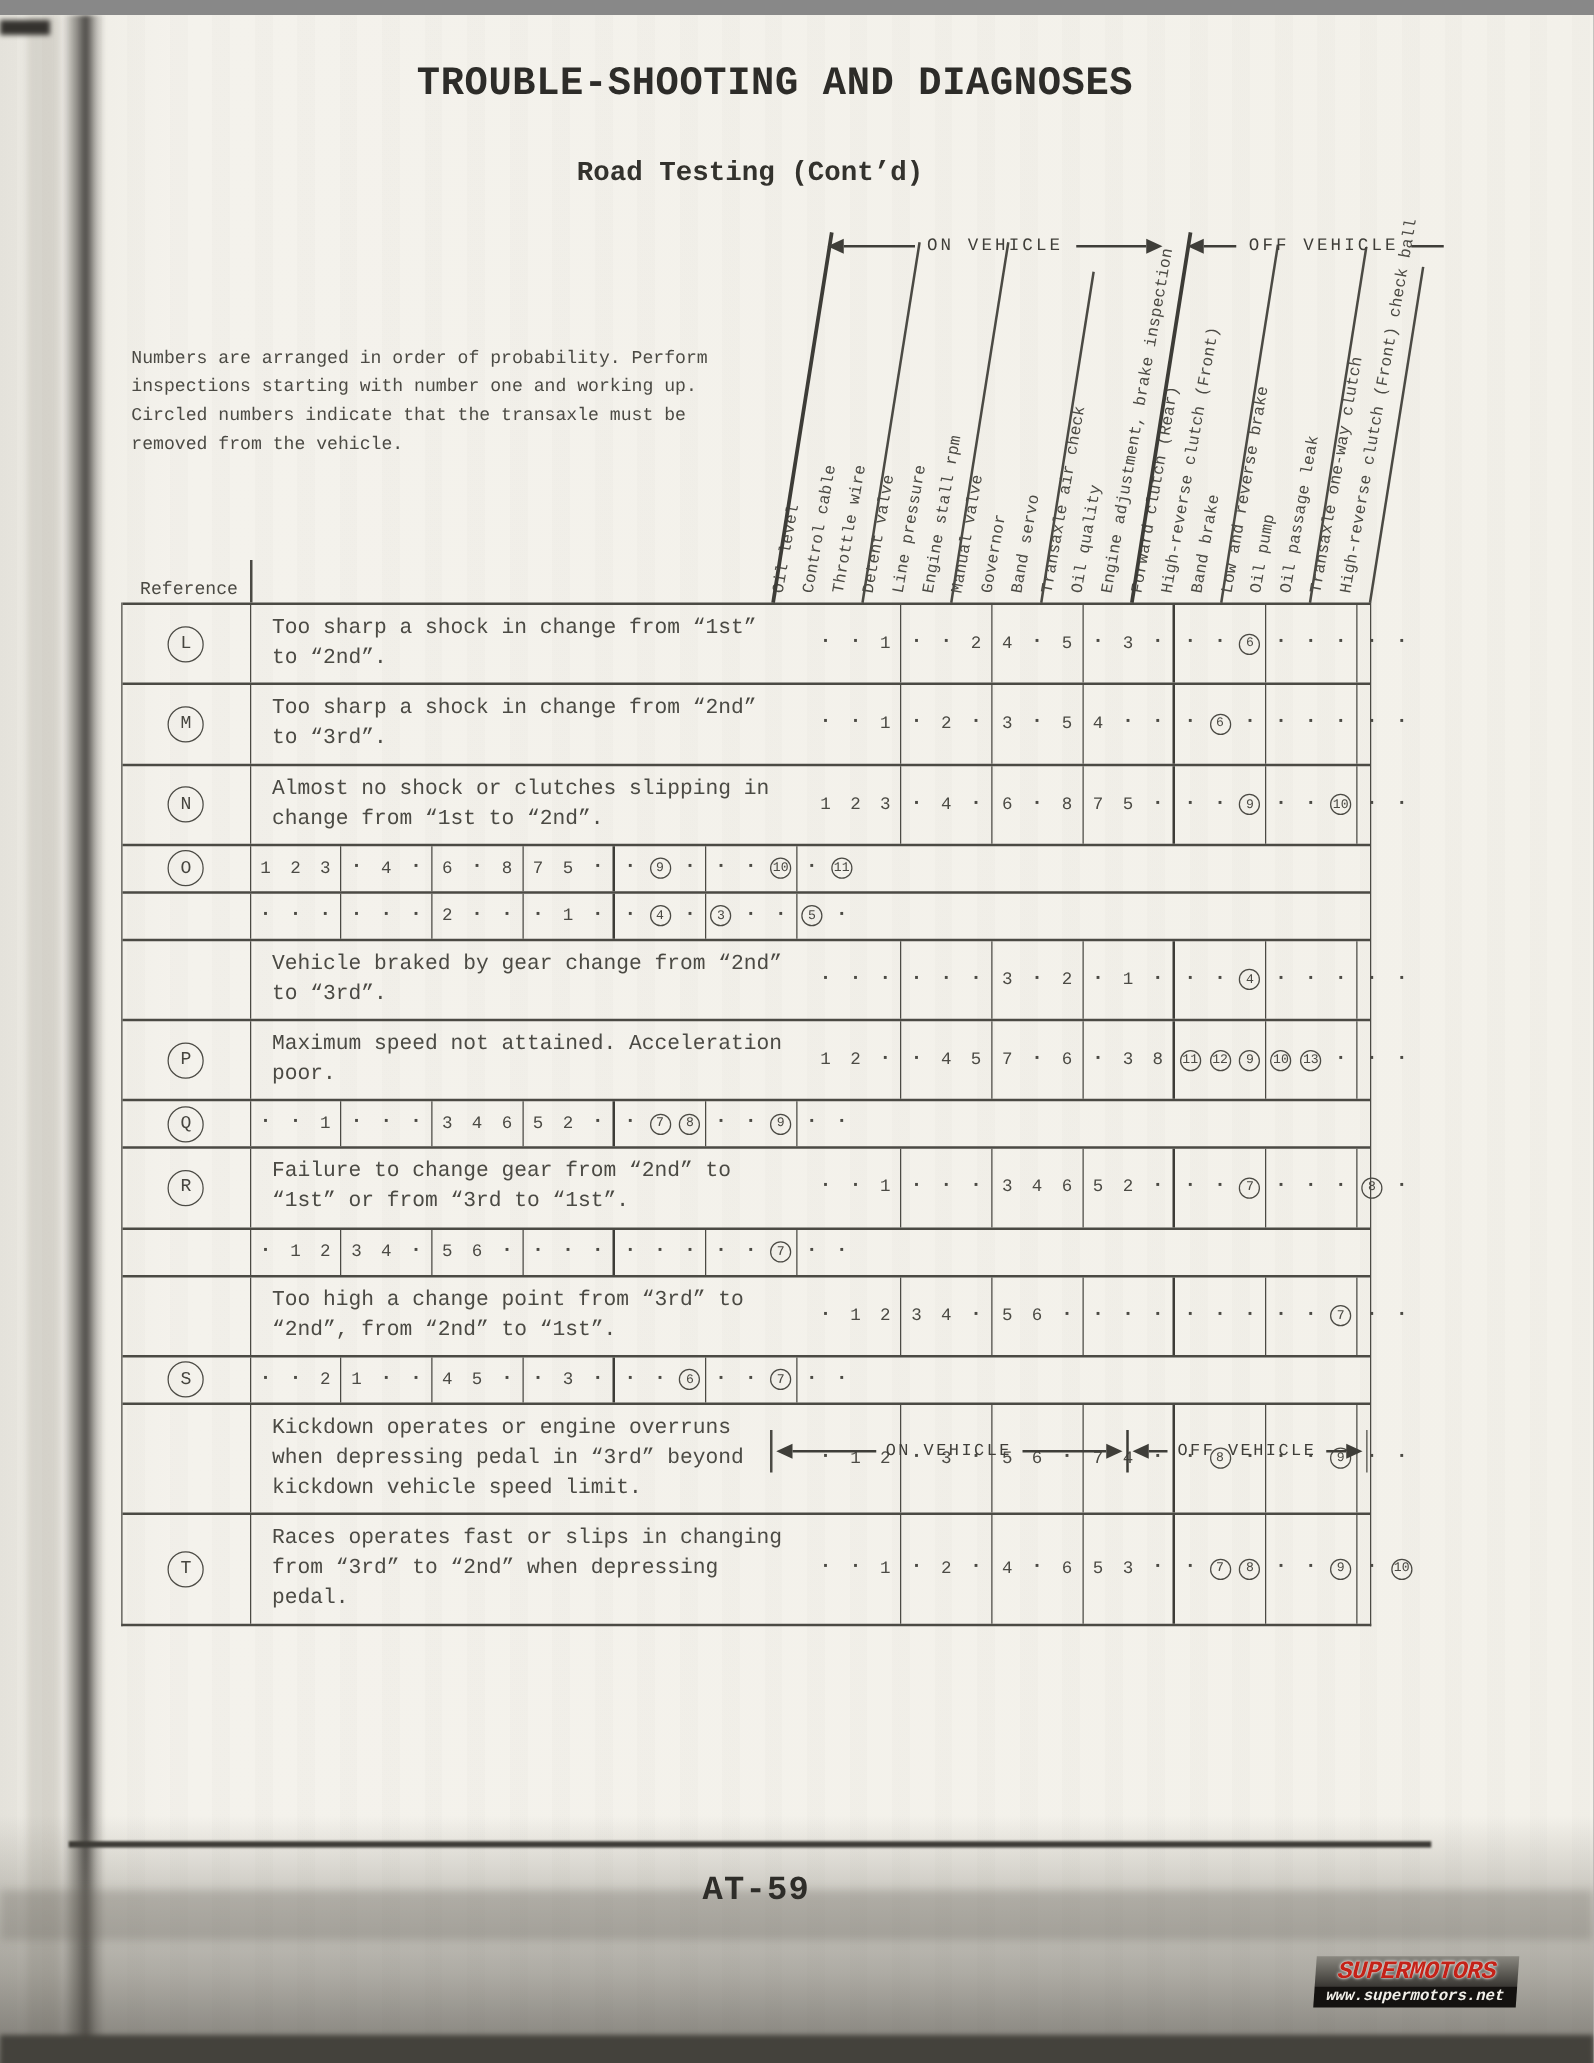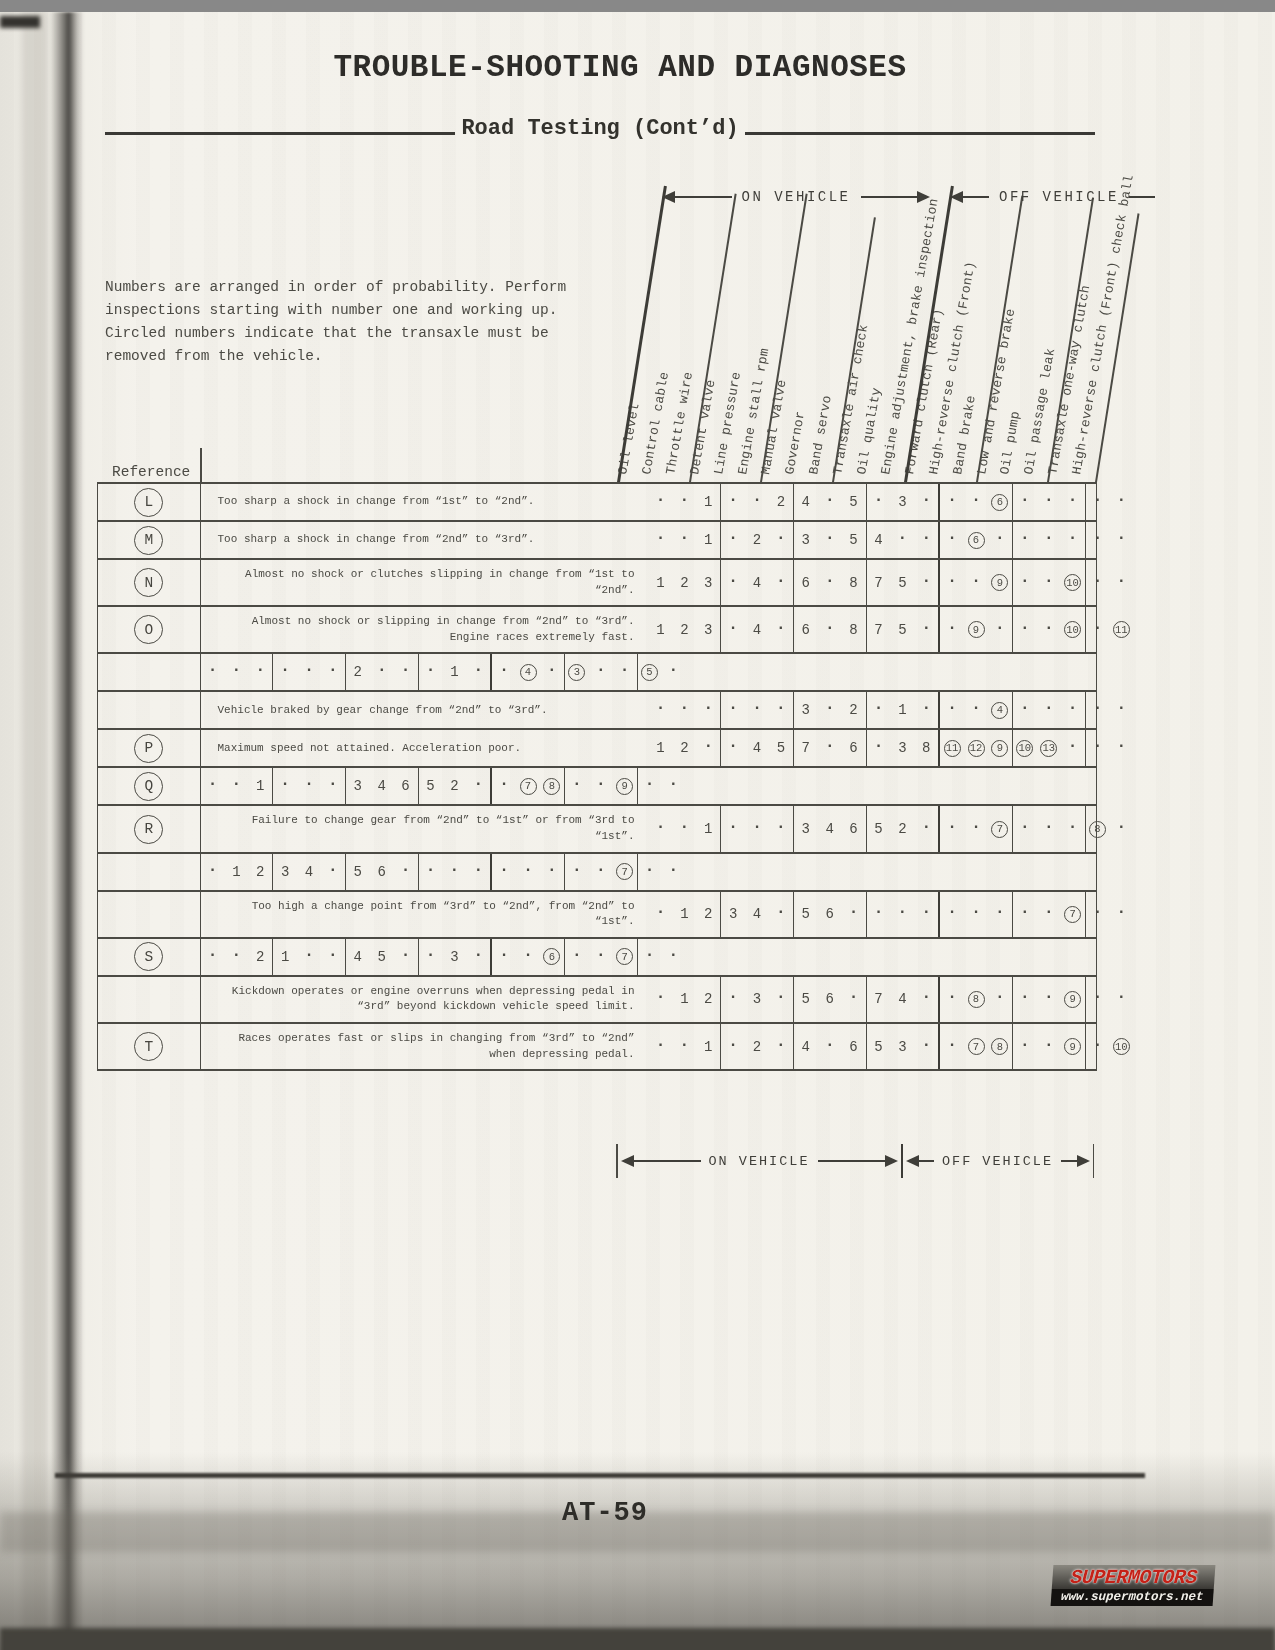--- a/index.html
+++ b/index.html
@@ -15,21 +15,21 @@
   .scan-left-soft{position:absolute;left:22px;top:0;width:26px;height:1650px;background:rgba(120,116,108,.18);filter:blur(3px);}
   .scan-corner{position:absolute;left:0;top:4px;width:40px;height:12px;background:#34322e;filter:blur(2px);}
   .scan-bottom-fade{position:absolute;left:0;top:1440px;width:1275px;height:210px;
     background:linear-gradient(180deg,rgba(130,127,118,0) 0%,rgba(130,127,118,.35) 30%,rgba(105,102,94,.5) 60%,rgba(75,72,66,.75) 100%);}
   .scan-bottom-line{position:absolute;left:55px;top:1461px;width:1090px;height:5px;background:#3d3b36;filter:blur(1px);}
   .scan-bottom-dark{position:absolute;left:0;top:1616px;width:1275px;height:34px;background:#44423c;filter:blur(2px);}
   .scan-mid-streak{position:absolute;left:0;top:1500px;width:1275px;height:40px;background:rgba(90,87,80,.25);filter:blur(4px);}
 
   .title{position:absolute;left:95px;top:38px;width:1050px;text-align:center;
     font-size:31px;font-weight:bold;letter-spacing:.5px;color:#2d2c29;transform:scaleY(1.04);}
-  .subtitle-row{position:absolute;left:105px;top:104px;width:990px;display:flex;align-items:center;}
+  .subtitle-row{position:absolute;left:105px;top:104px;width:990px;display:flex;align-items:center;flex-direction:column;}
   .subtitle-row .rule{flex:1;height:3px;background:#3a3935;margin-top:10px;}
   .subtitle-text{padding:0 6px;font-size:22px;font-weight:bold;color:#33322d;white-space:nowrap;}
 
   .intro{position:absolute;left:105px;top:264px;width:490px;font-size:14.5px;line-height:1.58;color:#4b4a44;}
 
   
   .hlabel{position:absolute;top:446px;height:18px;line-height:18px;white-space:nowrap;
     font-size:13px;letter-spacing:.2px;color:#4b4a44;transform-origin:0 100%;transform:rotate(-80deg);}
   .hline{position:absolute;width:2px;background:#4b4a44;transform-origin:bottom left;transform:rotate(9deg);}
   .hline.thick{width:3px;background:#3d3c37;}
@@ -43,21 +43,21 @@
 
   .ref-header{position:absolute;left:112px;top:452px;font-size:14.5px;color:#4b4a44;}
   .ref-divider-stub{position:absolute;left:200px;top:436px;width:2px;height:34px;background:#4b4a44;}
 
   .diag-table{position:absolute;left:97px;top:470px;width:998px;
     border-left:1.5px solid #4b4a44;border-right:1.5px solid #4b4a44;border-bottom:2px solid #4b4a44;}
   .trow{display:flex;align-items:stretch;border-top:2px solid #4b4a44;min-height:36px;}
   .cell-ref{flex:0 0 101.5px;display:flex;align-items:center;justify-content:center;border-right:1.5px solid #4b4a44;}
   .refc{width:27px;height:27px;border:1.6px solid #4b4a44;border-radius:50%;display:flex;align-items:center;justify-content:center;
     font-size:14.5px;color:#46453f;}
-  .cell-desc{flex:0 0 417px;padding:7px 14px 7px 17px;font-size:11px;line-height:1.42;display:flex;align-items:center;color:#4b4a44;text-align:right;}
+  .cell-desc{flex:0 0 417px;padding:7px 14px 7px 17px;font-size:17px;line-height:1.42;display:flex;align-items:center;color:#4b4a44;}
   .cell{flex:0 0 23.9px;display:flex;align-items:center;justify-content:center;font-size:14px;color:#4b4a44;}
   .cell.bl{border-left:1.5px solid #4b4a44;}
   .cell.blthick{border-left:2.5px solid #3d3c37;}
   .dot{font-weight:bold;font-size:16px;line-height:1;transform:translateY(-2px);}
   .circ{min-width:17px;height:17px;box-sizing:border-box;border:1.3px solid #4b4a44;border-radius:50%;
     display:inline-flex;align-items:center;justify-content:center;font-size:10.5px;padding:0 1px;background:transparent;}
 
   .arrowbar{position:absolute;left:97px;top:1132px;width:998px;display:flex;height:34px;}
   .ab-spacer{flex:0 0 518.5px;}
   .ab-on{flex:0 0 287px;border-left:2px solid #4b4a44;border-right:2.5px solid #3d3c37;display:flex;align-items:center;padding:0 3px;box-sizing:border-box;}
@@ -300,21 +300,20 @@
           <span class="dot">·</span>
         </div>
         <div class="cell">
           <span class="dot">·</span>
         </div>
       </div>
       <div class="trow">
         <div class="cell-ref">
           <div class="refc">O</div>
         </div>
-        <div class="cell-desc">Almost no shock or slipping in change from “2nd” to “3rd”.  Engine races extremely fast.</div>
         <div class="cell">1</div>
         <div class="cell">2</div>
         <div class="cell">3</div>
         <div class="cell bl">
           <span class="dot">·</span>
         </div>
         <div class="cell">4</div>
         <div class="cell">
           <span class="dot">·</span>
         </div>

